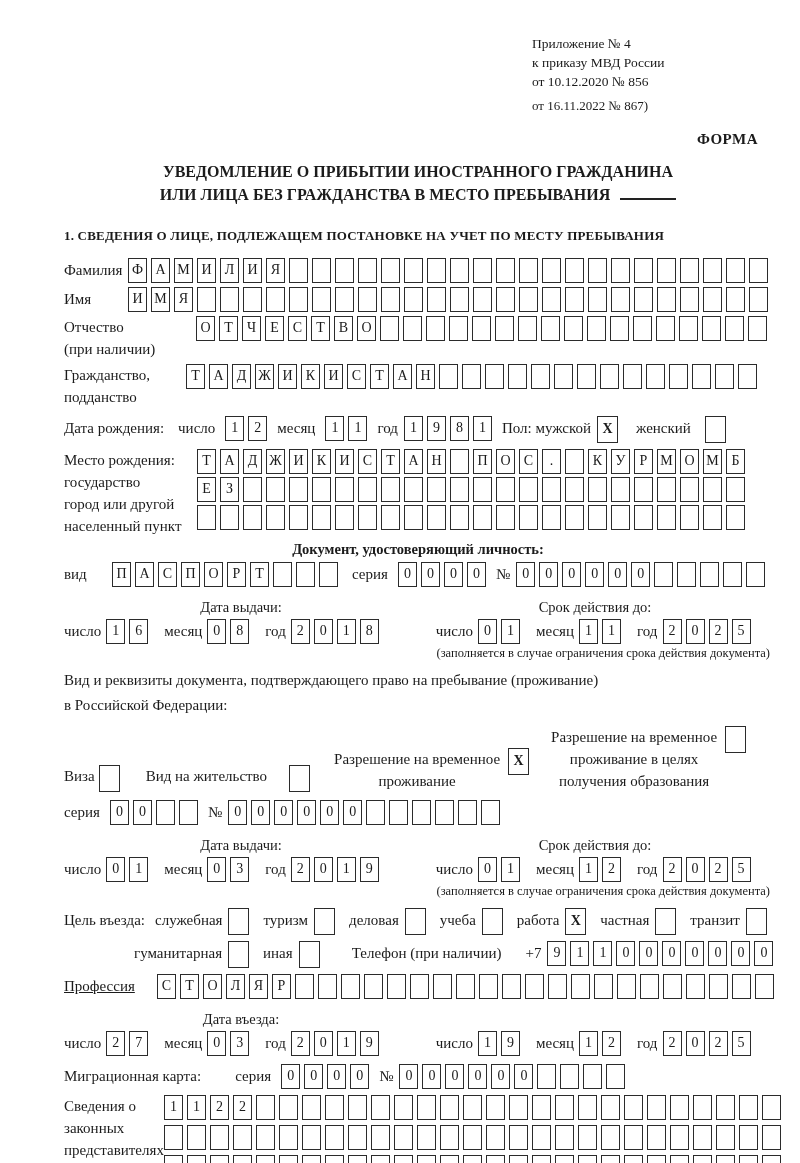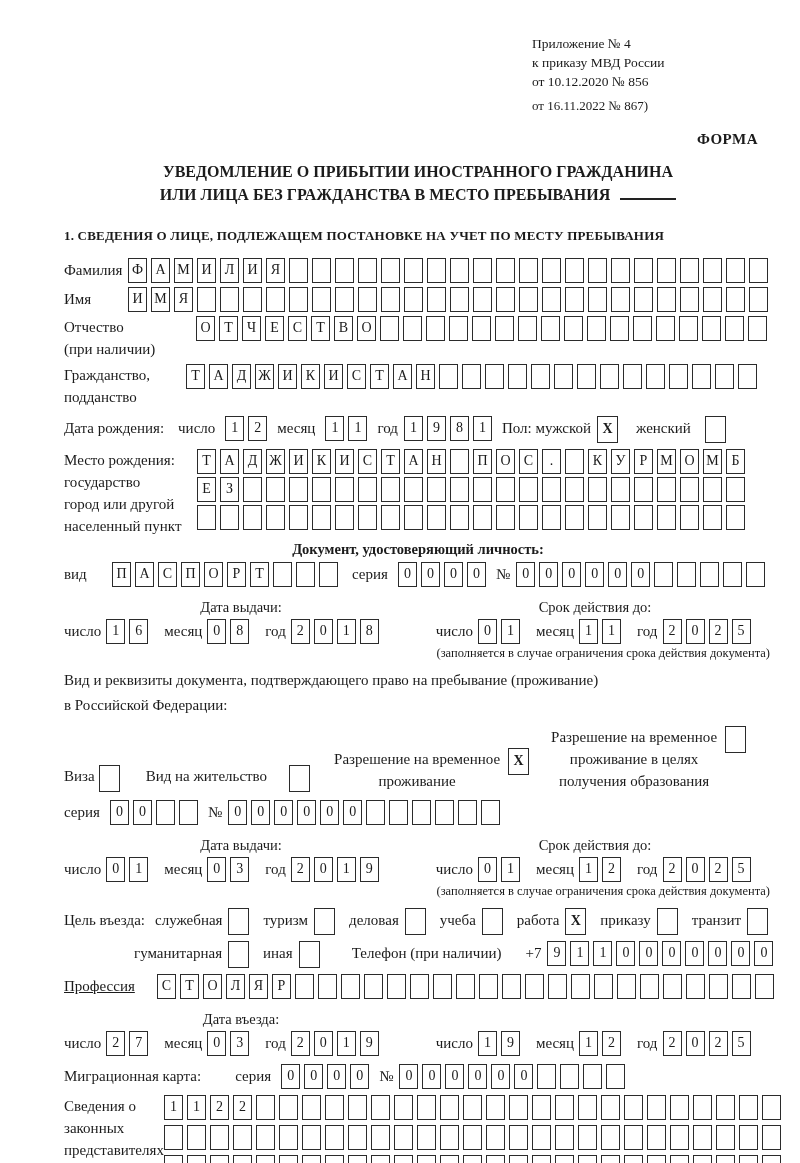--- a/index.html
+++ b/index.html
@@ -247,21 +247,21 @@
       </span>
     <span class="p-pair">
         <span class="lbl">учеба</span>
         <span class="boxes cbx"><span class="cell"></span></span>
       </span>
     <span class="p-pair">
         <span class="lbl">работа</span>
         <span class="boxes cbx"><span class="cell">X</span></span>
       </span>
     <span class="p-pair">
-        <span class="lbl">приказу</span>
+        <span class="lbl">частная</span>
         <span class="boxes cbx"><span class="cell"></span></span>
       </span>
     <span class="p-pair">
         <span class="lbl">транзит</span>
         <span class="boxes cbx"><span class="cell"></span></span>
       </span>
   </div>
   <div class="frow" style="margin-top:6px">
     <span class="p-pair" style="margin-left:70px">
         <span class="lbl">гуманитарная</span>

